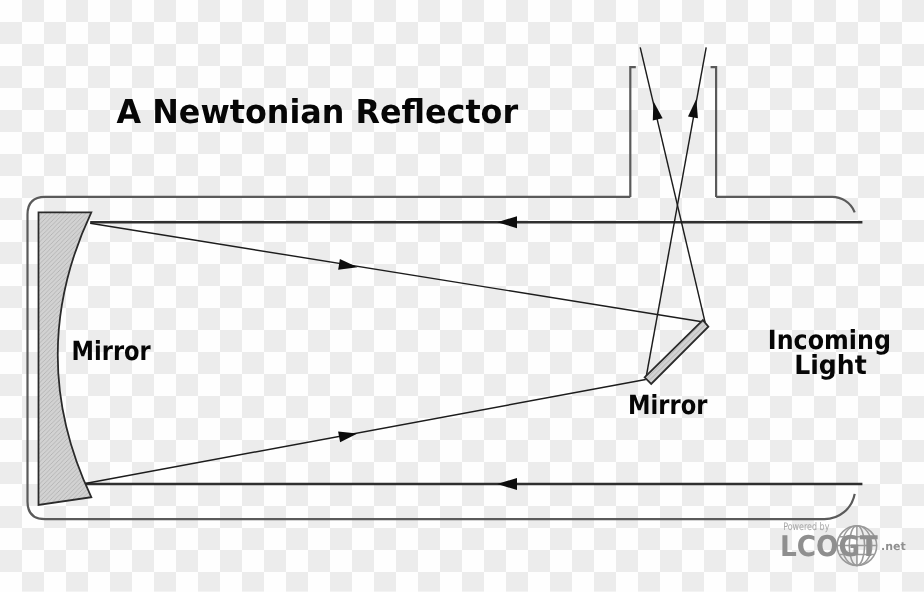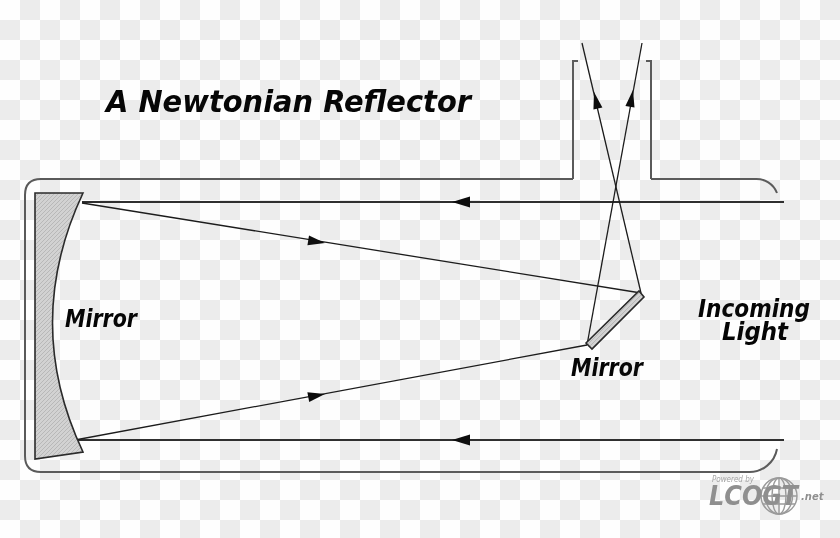--- a/index.html
+++ b/index.html
@@ -5,21 +5,20 @@
   html,body{margin:0;padding:0;}
   body{
     width:840px;height:538px;overflow:hidden;
     font-family:"DejaVu Sans","Liberation Sans",sans-serif;
   }
   .canvas{
     position:relative;width:840px;height:538px;
     background-color:#fefefe;
     background-image:conic-gradient(#ececec 0deg 90deg,#fefefe 90deg 180deg,#ececec 180deg 270deg,#fefefe 270deg 360deg);
     background-size:40px 40px;
-    font-style:italic;
   }
   svg{position:absolute;left:0;top:0;}
   .tube{fill:none;stroke:#5a5a5a;stroke-width:2;}
   .ray{fill:none;stroke:#1c1c1c;stroke-width:1.3;}
   .ray-thick{fill:none;stroke:#2f2f2f;stroke-width:2.2;}
   .arrow{fill:#0d0d0d;stroke:none;}
   .mirror{stroke:#2a2a2a;stroke-width:1.6;}
   .label{fill:#060606;font-weight:bold;}
   .logo-gray{fill:#8f8f8f;font-weight:bold;}
   .logo-light{fill:#a6a6a6;}

